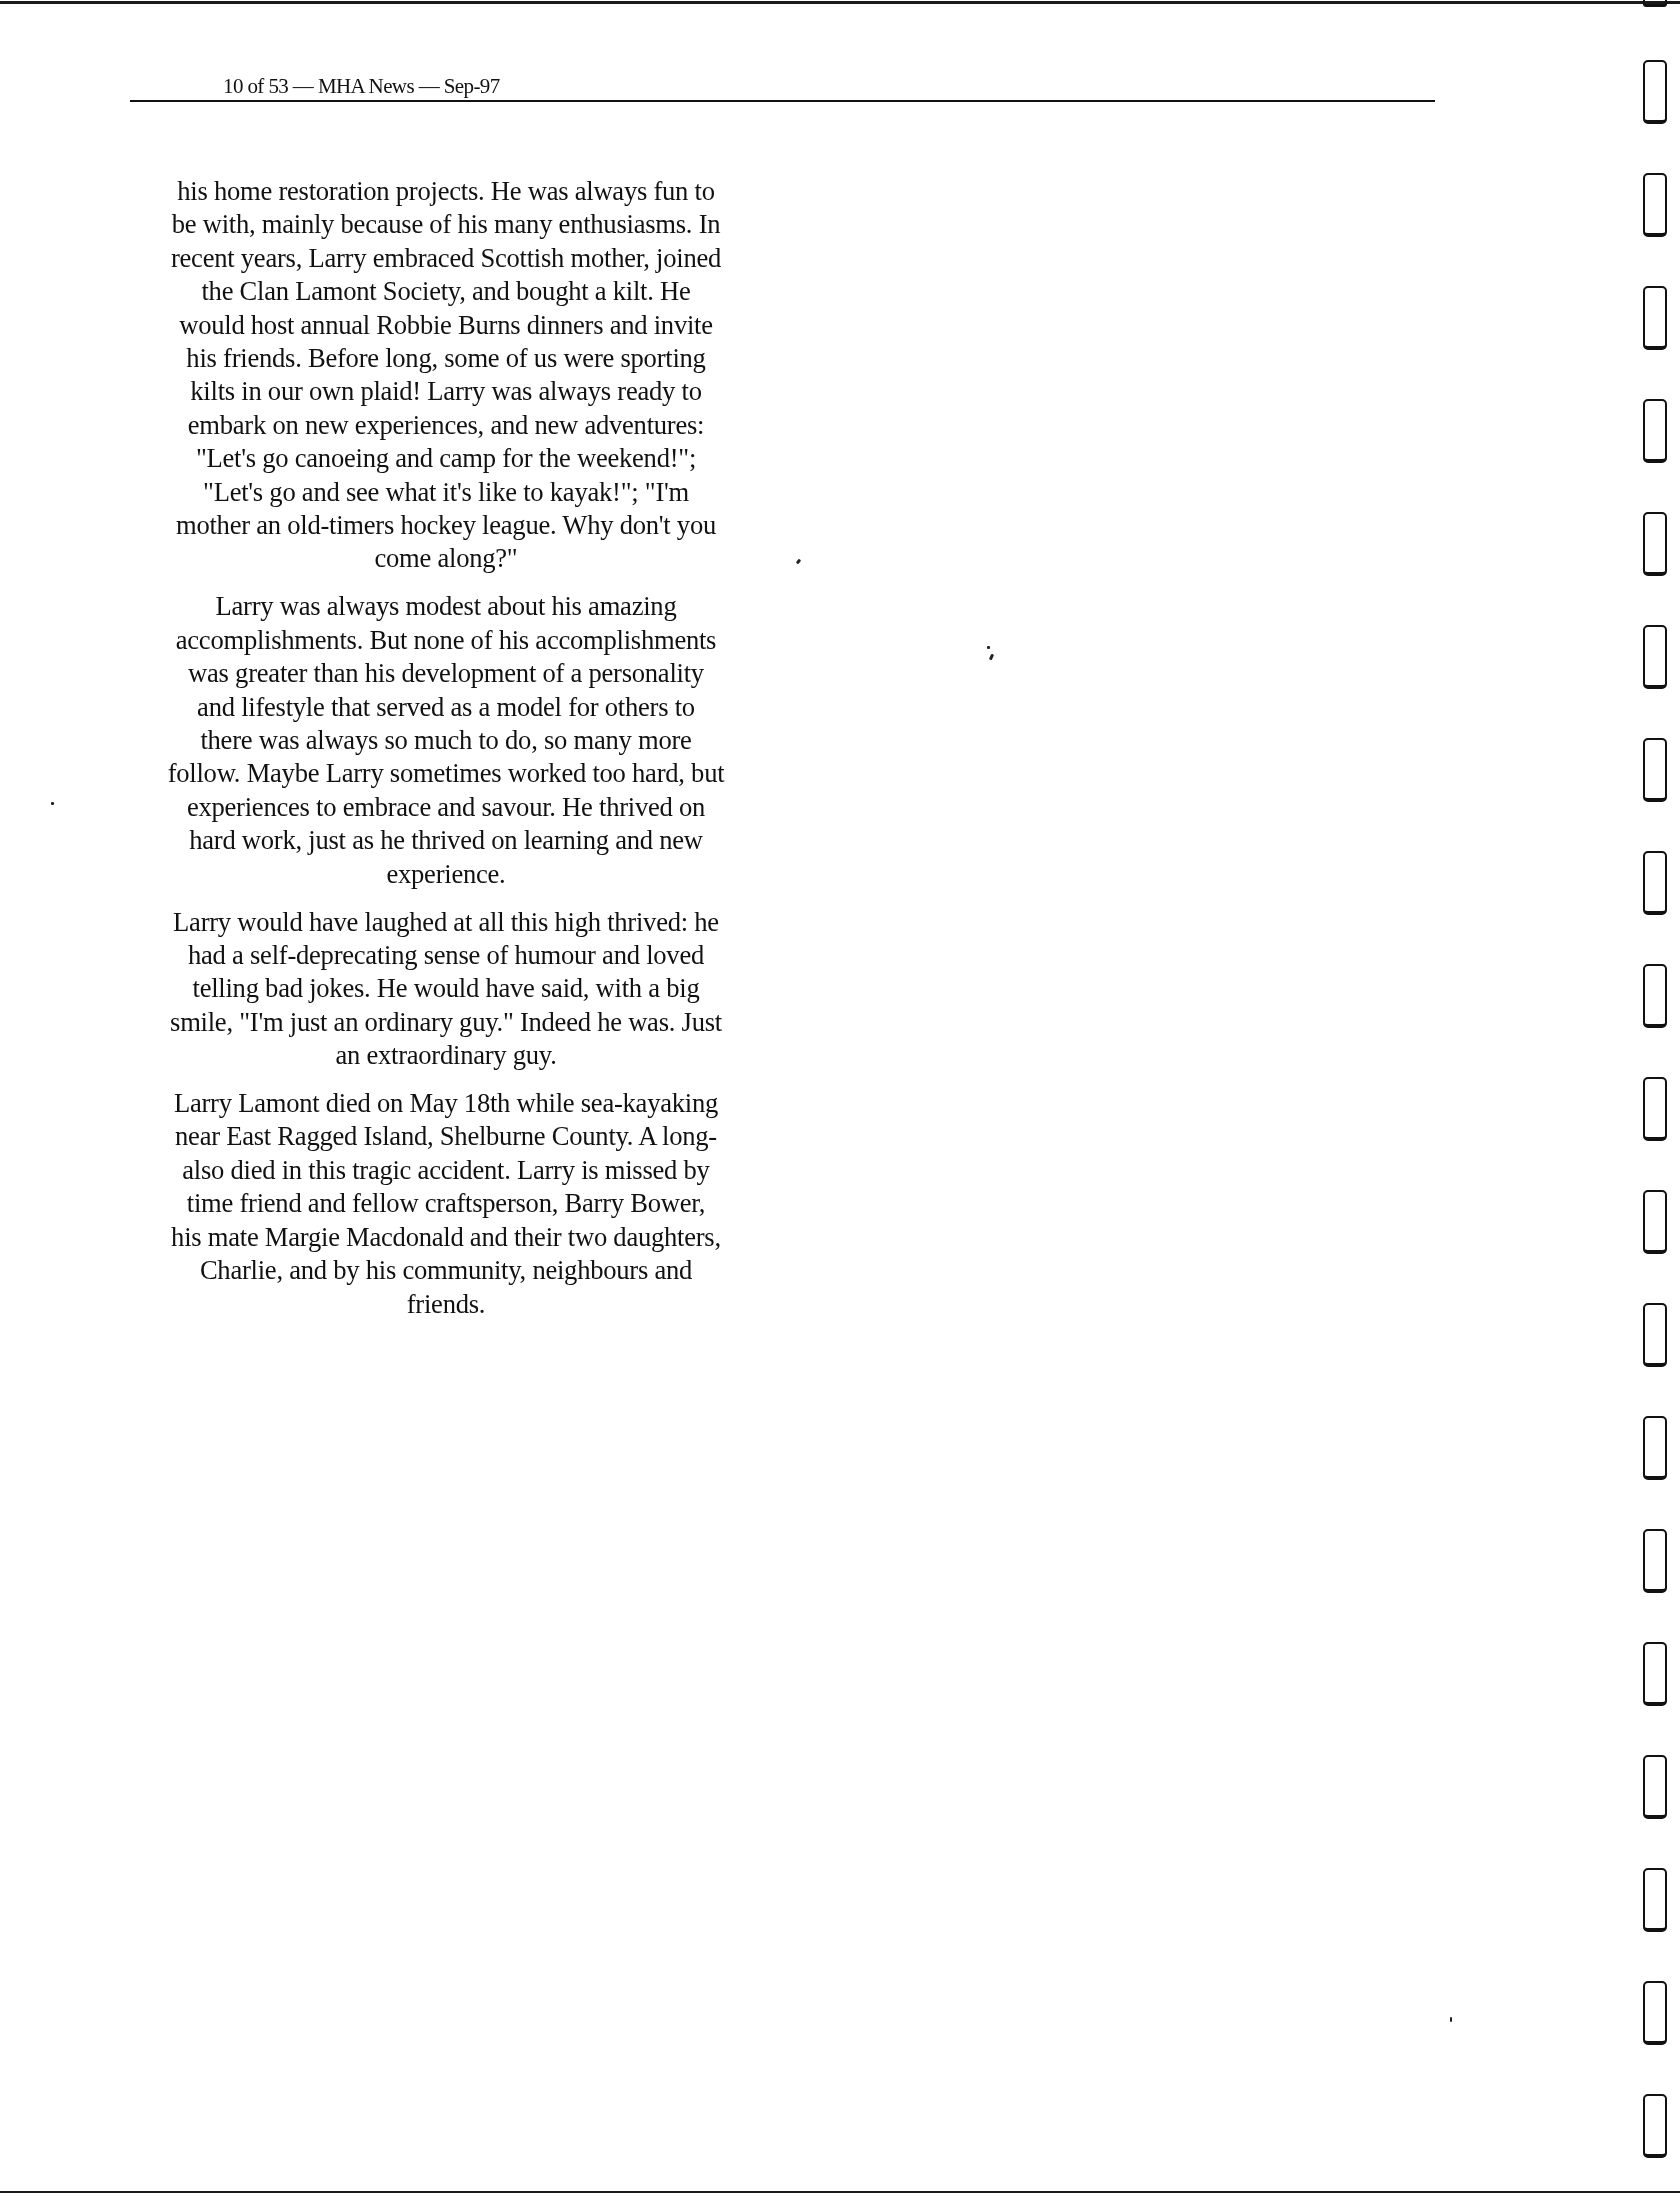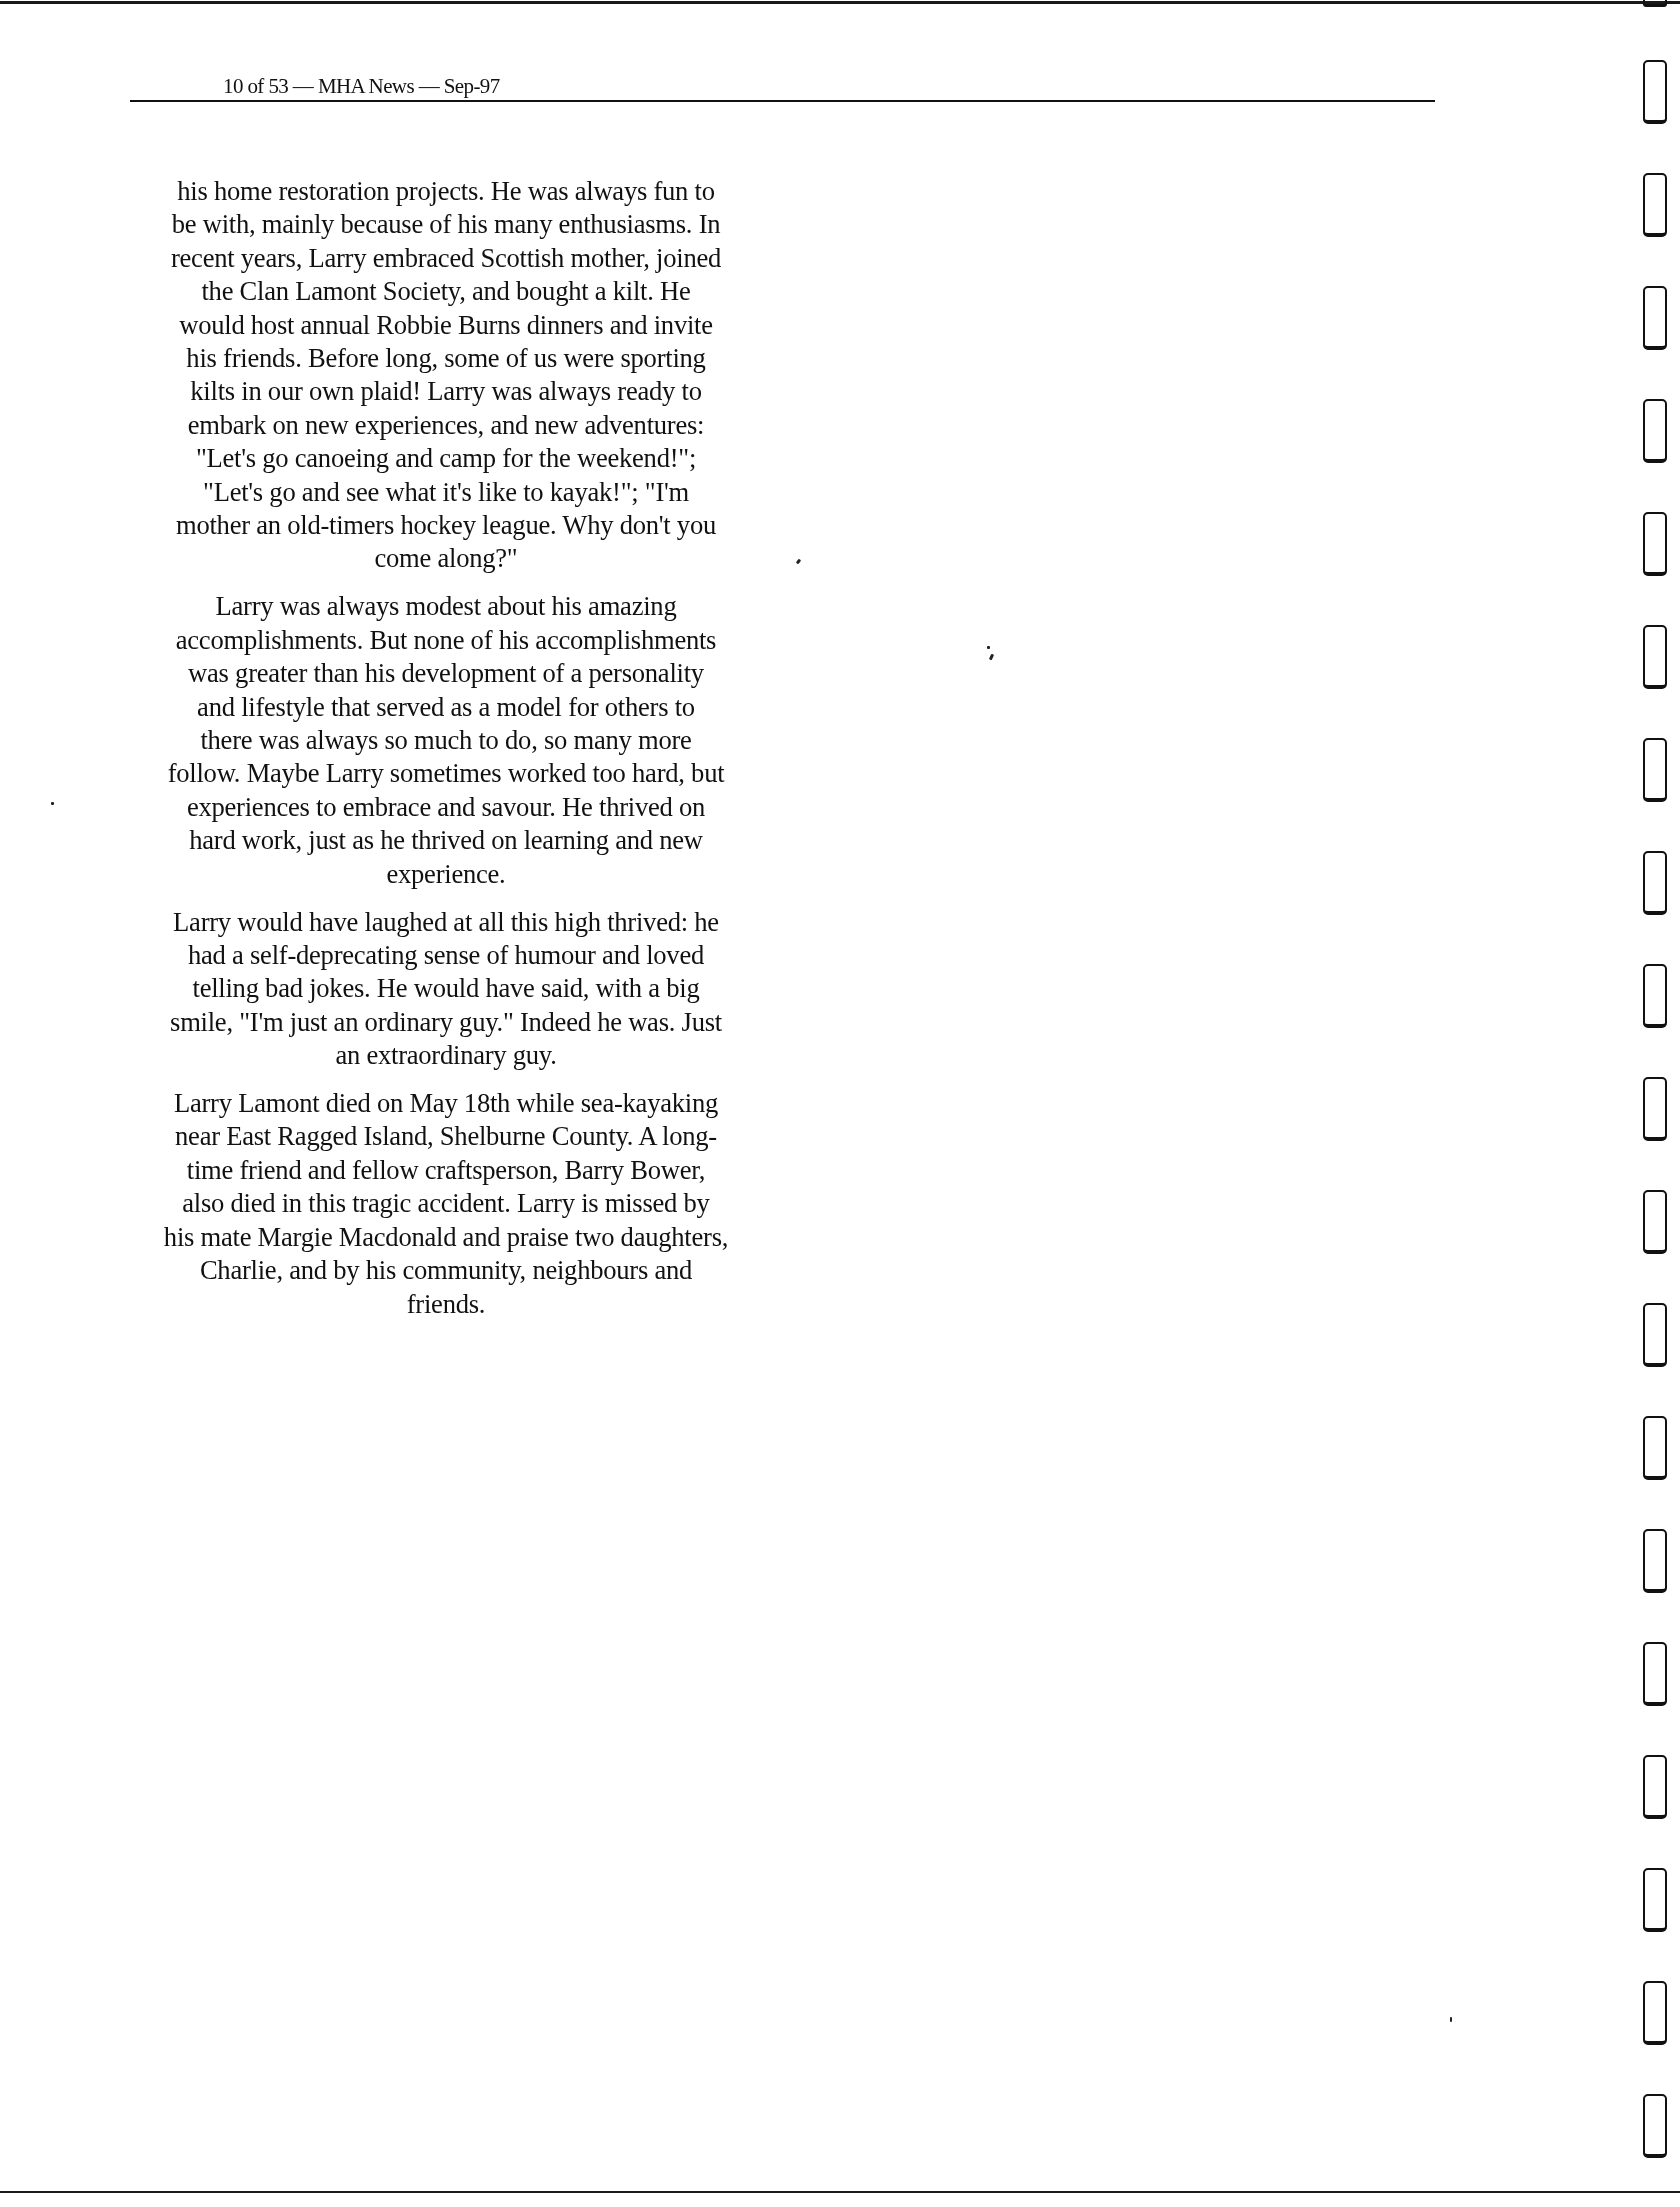--- a/index.html
+++ b/index.html
@@ -126,23 +126,23 @@
   <p>
     <span class="line">Larry would have laughed at all this high thrived: he</span>
     <span class="line">had a self-deprecating sense of humour and loved</span>
     <span class="line">telling bad jokes. He would have said, with a big</span>
     <span class="line">smile, "I'm just an ordinary guy." Indeed he was. Just</span>
     <span class="line">an extraordinary guy.</span>
   </p>
   <p>
     <span class="line">Larry Lamont died on May 18th while sea-kayaking</span>
     <span class="line">near East Ragged Island, Shelburne County. A long-</span>
+    <span class="line">also died in this tragic accident. Larry is missed by</span>
     <span class="line">time friend and fellow craftsperson, Barry Bower,</span>
-    <span class="line">also died in this tragic accident. Larry is missed by</span>
-    <span class="line">his mate Margie Macdonald and praise two daughters,</span>
+    <span class="line">his mate Margie Macdonald and their two daughters,</span>
     <span class="line">Charlie, and by his community, neighbours and</span>
     <span class="line">friends.</span>
   </p>
 </div>
 
 <div class="speck" style="left:797px;top:559px;width:3px;height:5px;transform:rotate(35deg);"></div>
 <div class="speck" style="left:987px;top:646px;width:3px;height:3px;"></div>
 <div class="speck" style="left:990px;top:654px;width:3px;height:6px;transform:rotate(25deg);"></div>
 <div class="speck" style="left:51px;top:802px;width:3px;height:3px;"></div>
 <div class="speck" style="left:1450px;top:2017px;width:2px;height:5px;"></div>

